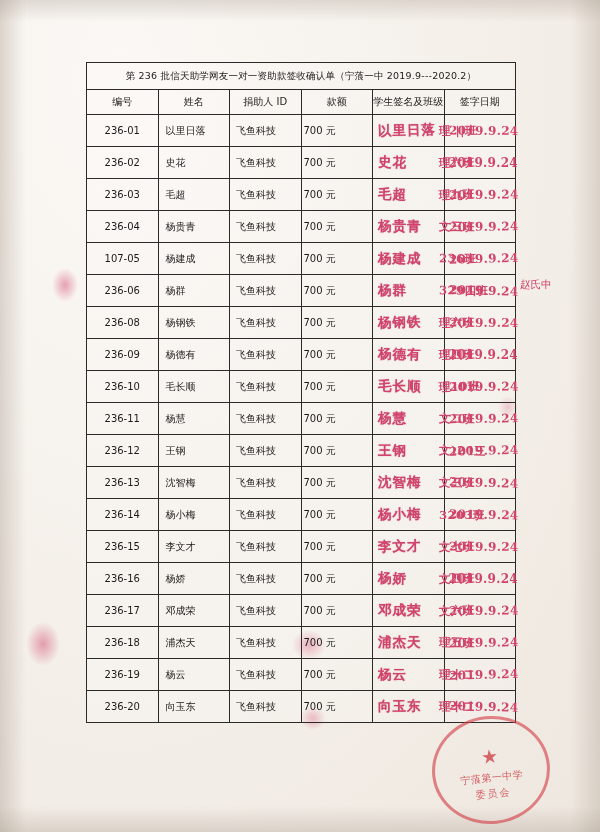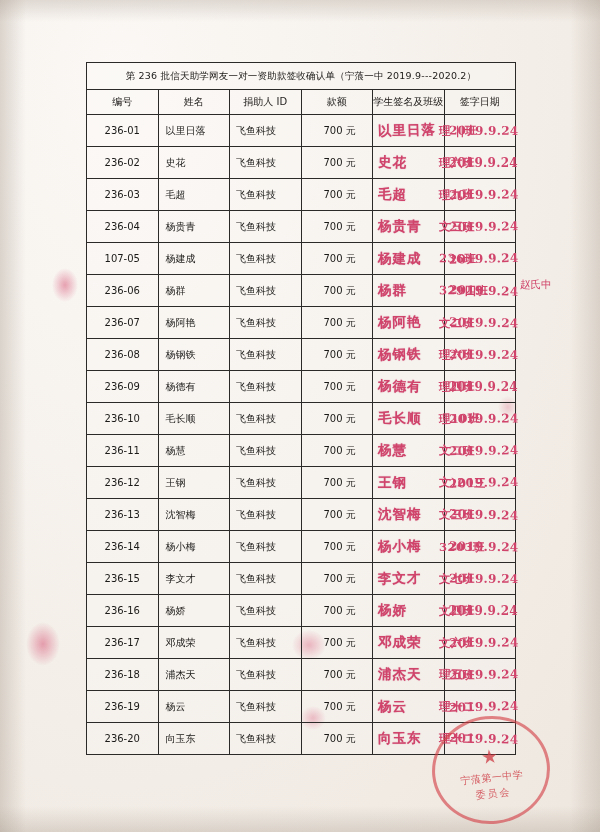--- a/index.html
+++ b/index.html
@@ -69,21 +69,21 @@
     color: #1d1b19;
   }
   .row td {
     height: 31px;
     font-size: 10px;
     color: #1b1a18;
   }
   .c-id     { width: 52px; text-align: center; }
   .c-name   { width: 58px; padding-left: 7px; }
   .c-donor  { width: 66px; padding-left: 6px; margin-left: 13px; }
-  .c-amount { width: 48px; padding-left: 22px; }
+  .c-amount { width: 48px; padding-left: 2px; }
   .c-sign   { width: 122px; }
   .c-date   { width: 84px; }
 
   
   .hand {
     position: absolute;
     font-family: "DejaVu Serif", "Liberation Serif", serif;
     color: #d0436b;
     white-space: nowrap;
     font-weight: 600;
@@ -262,33 +262,20 @@
           <td class="c-amount">700 元</td>
           <td class="c-sign">
             <span class="hand hand-sign" style="transform: translateY(-52%) rotate(-0.5deg);">杨群</span>
             <span class="hand hand-class" style="transform: translateY(-50%) rotate(0.5deg);">329四班</span>
           </td>
           <td class="c-date">
             <span class="hand hand-date" style="transform: translateY(-52%) rotate(1.5deg);">2019.9.24</span>
           </td>
         </tr>
         <tr class="row">
-          <td class="c-id">236-07</td>
-          <td class="c-name">杨阿艳</td>
-          <td class="c-donor">飞鱼科技</td>
-          <td class="c-amount">700 元</td>
-          <td class="c-sign">
-            <span class="hand hand-sign" style="transform: translateY(-52%) rotate(-1deg);">杨阿艳</span>
-            <span class="hand hand-class" style="transform: translateY(-50%) rotate(0deg);">文二班</span>
-          </td>
-          <td class="c-date">
-            <span class="hand hand-date" style="transform: translateY(-52%) rotate(1deg);">2019.9.24</span>
-          </td>
-        </tr>
-        <tr class="row">
           <td class="c-id">236-08</td>
           <td class="c-name">杨钢铁</td>
           <td class="c-donor">飞鱼科技</td>
           <td class="c-amount">700 元</td>
           <td class="c-sign">
             <span class="hand hand-sign" style="transform: translateY(-52%) rotate(-1.5deg);">杨钢铁</span>
             <span class="hand hand-class" style="transform: translateY(-50%) rotate(-0.5deg);">理六班</span>
           </td>
           <td class="c-date">
             <span class="hand hand-date" style="transform: translateY(-52%) rotate(0.5deg);">2019.9.24</span>

